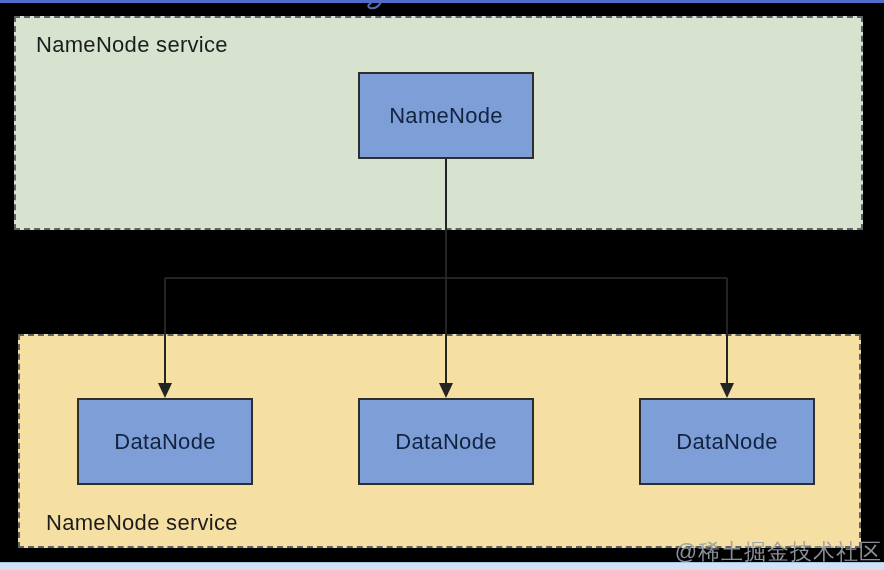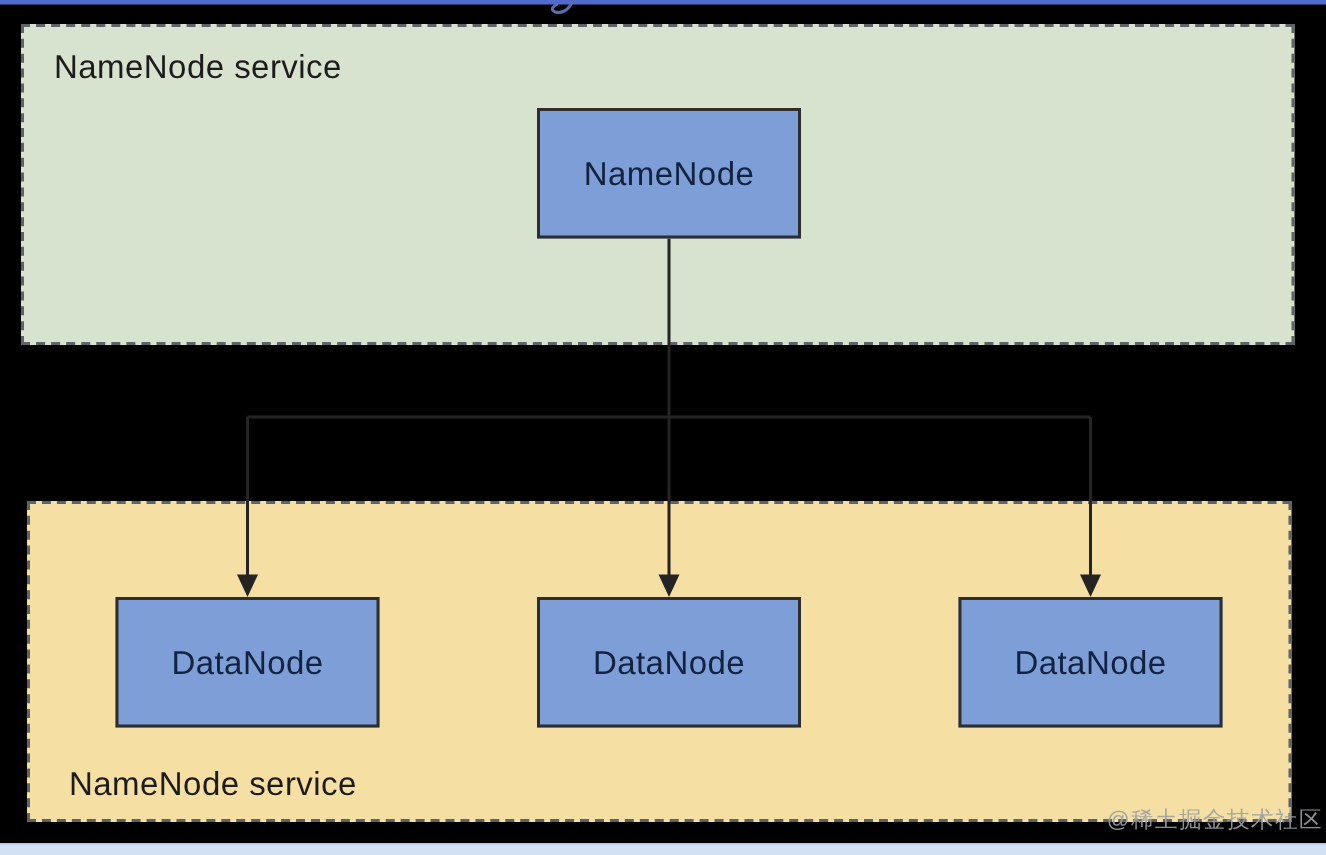--- a/index.html
+++ b/index.html
@@ -73,21 +73,21 @@
     stroke-width: 2;
     fill: none;
   }
   .connectors polygon {
     fill: var(--connector, #242424);
     stroke: none;
   }
   .watermark {
     position: absolute;
     right: 2px; top: 537px;
-    font-size: 15px;
+    font-size: 22px;
     color: var(--watermark_color, #9aa0a6);
     opacity: 0.9;
     white-space: nowrap;
     letter-spacing: 1px;
   }
   .bottom-band {
     position: absolute;
     left: 0; top: 562px;
     width: 884px; height: 8px;
     background: var(--bottom_band, #d2e2f4);

